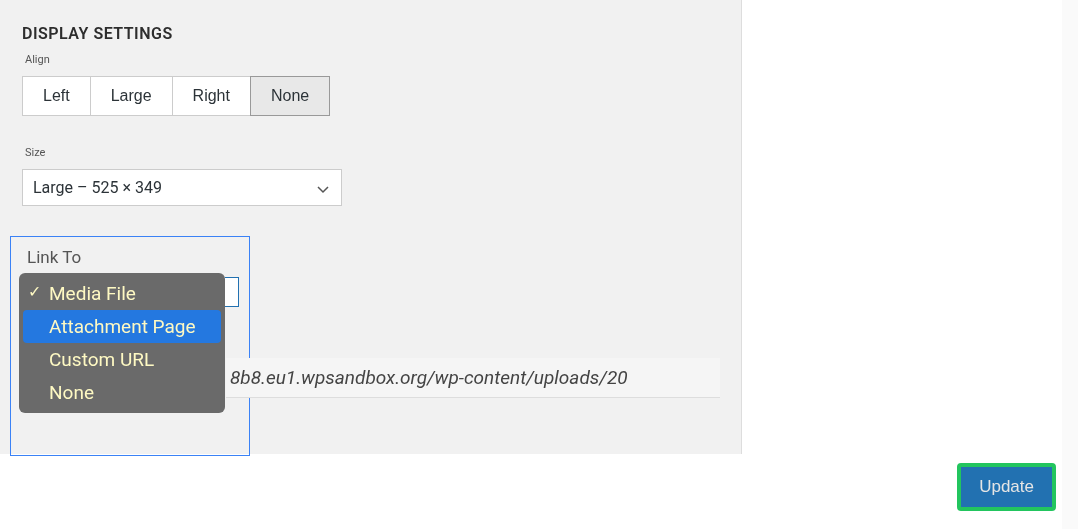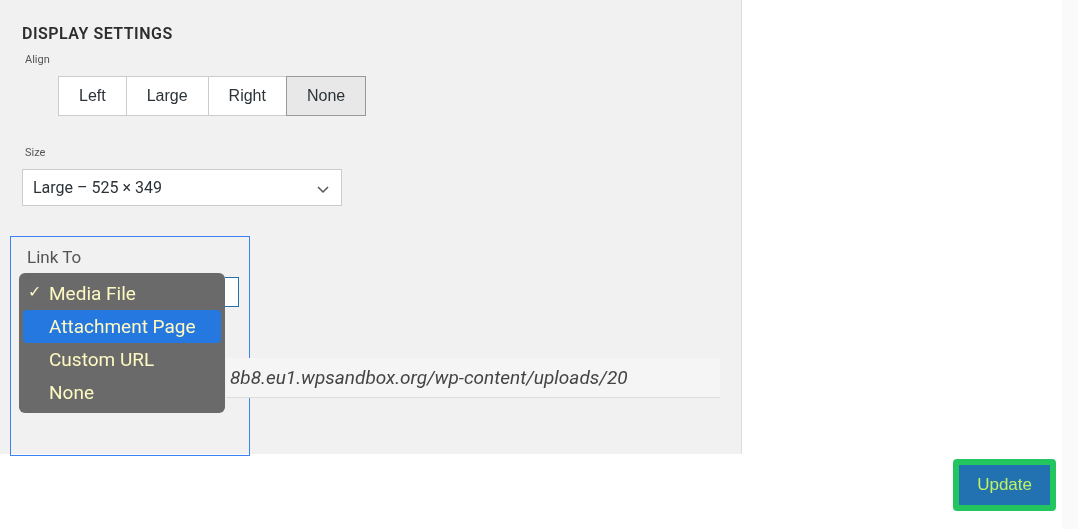--- a/index.html
+++ b/index.html
@@ -28,21 +28,20 @@
     }
     .field-label {
       font-size: 11px;
       color: #555;
       margin-bottom: 10px;
       margin-left: 3px;
     }
     .align-group {
       display: flex;
       margin-bottom: 30px;
-      margin-left: 36px;
     }
     .align-btn {
       background: #fff;
       border: 1px solid #ccc;
       padding: 10px 20px;
       font-size: 16px;
       color: #2c3338;
       cursor: pointer;
       margin-left: -1px;
     }
@@ -152,22 +151,22 @@
       top: 0;
       width: 16px;
       height: 529px;
       background: #fafafa;
     }
     .update-btn {
       position: absolute;
       right: 22px;
       bottom: 18px;
       background: #2271b1;
-      color: #bef264;
-      border: 6px solid #22c55e;
+      color: #e5e5e5;
+      border: 4px solid #22c55e;
       border-radius: 4px;
       padding: 10px 18px;
       font-size: 17px;
       cursor: pointer;
     }
   </style>
 </head>
 <body>
 
 <div class="main-panel">

